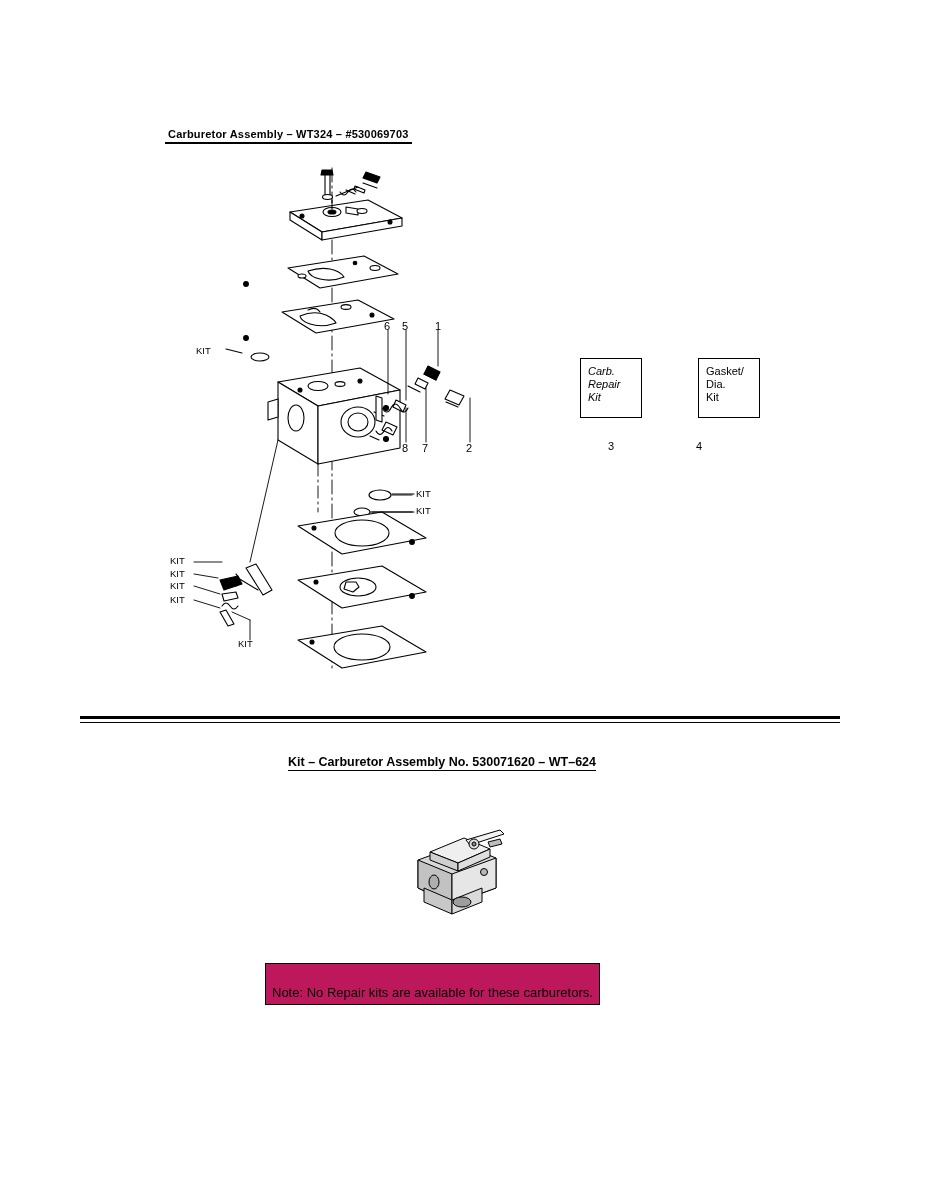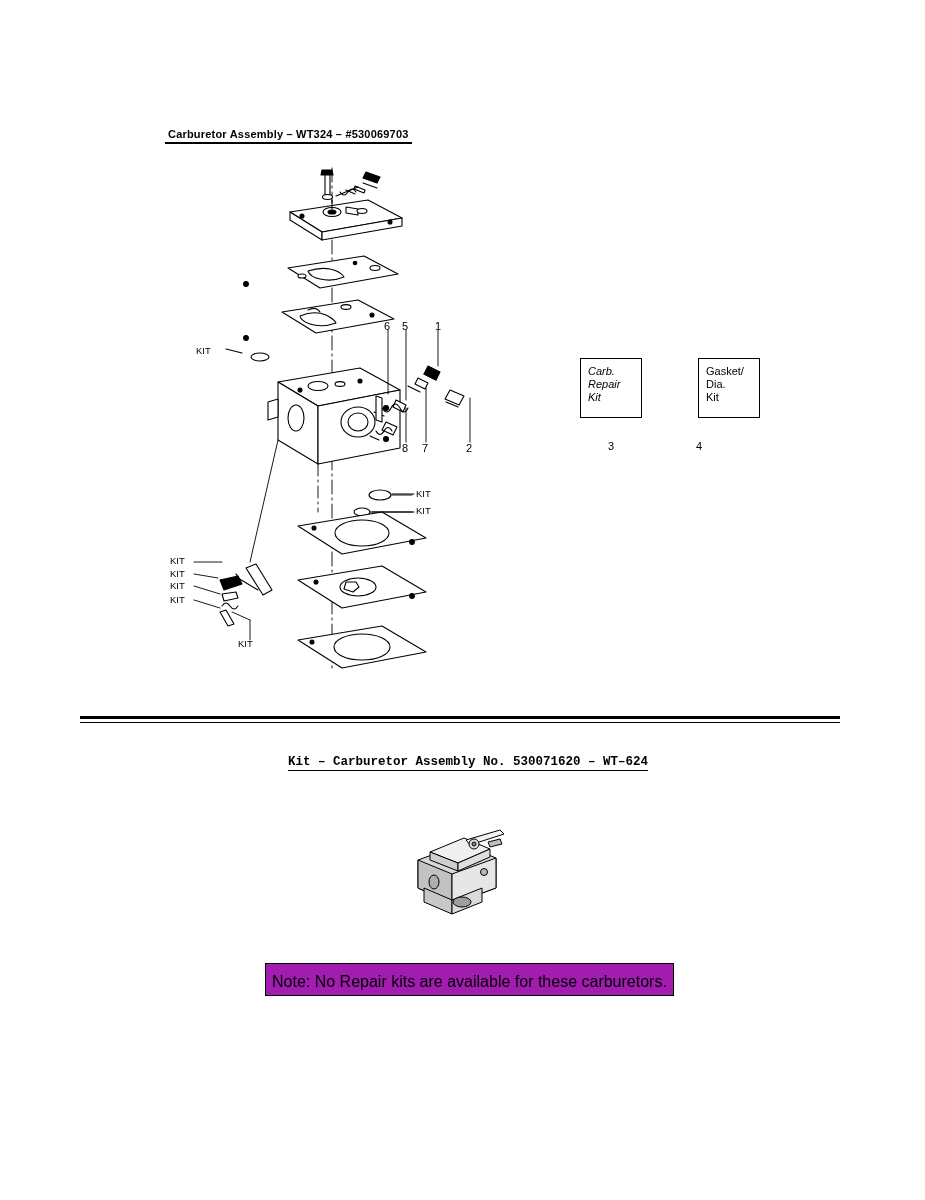--- a/index.html
+++ b/index.html
@@ -93,40 +93,40 @@
   }
   .kit-line {
     font-size: 12.5px;
     font-weight: bold;
     white-space: nowrap;
     border-bottom: 1.5px solid #000;
     padding-bottom: 1px;
     margin-bottom: 2px;
     display: inline-block;
   }
-  .kit-line-wrap { display: block; font-family: Liberation Mono, monospace; }
+  .kit-line-wrap { display: block; }
 
   
   .carb-photo {
     position: absolute;
     left: 400px;
     top: 822px;
     width: 130px;
     height: 100px;
   }
 
   
   .notebox {
     position: absolute;
     left: 265px;
     top: 963px;
     border: 1px solid #000;
-    padding: 9px 6px 4px 6px;
-    font-size: 16px;
-    background: #a21caf;
+    padding: 21px 6px 4px 6px;
+    font-size: 13px;
+    background: #be185d;
     white-space: nowrap;
   }
 
   .lbl {
     position: absolute;
     font-size: 9.5px;
     font-family: "Liberation Sans", sans-serif;
     white-space: nowrap;
   }
   .num {

